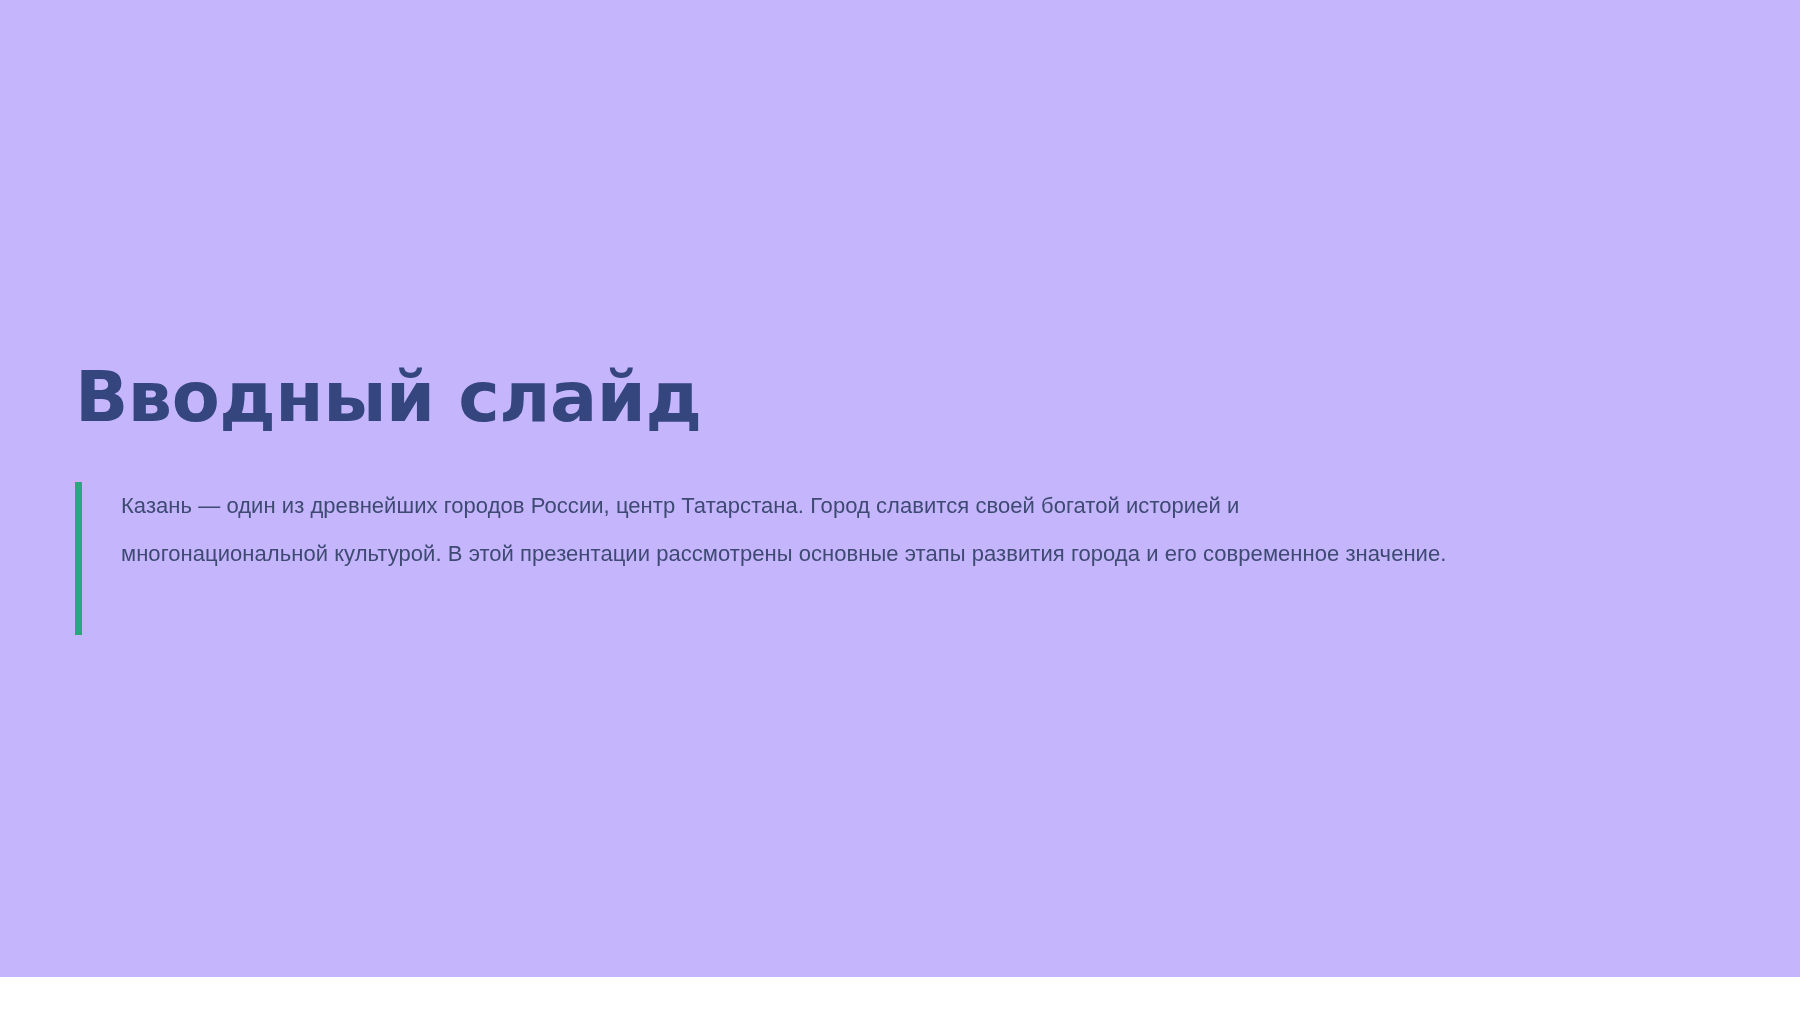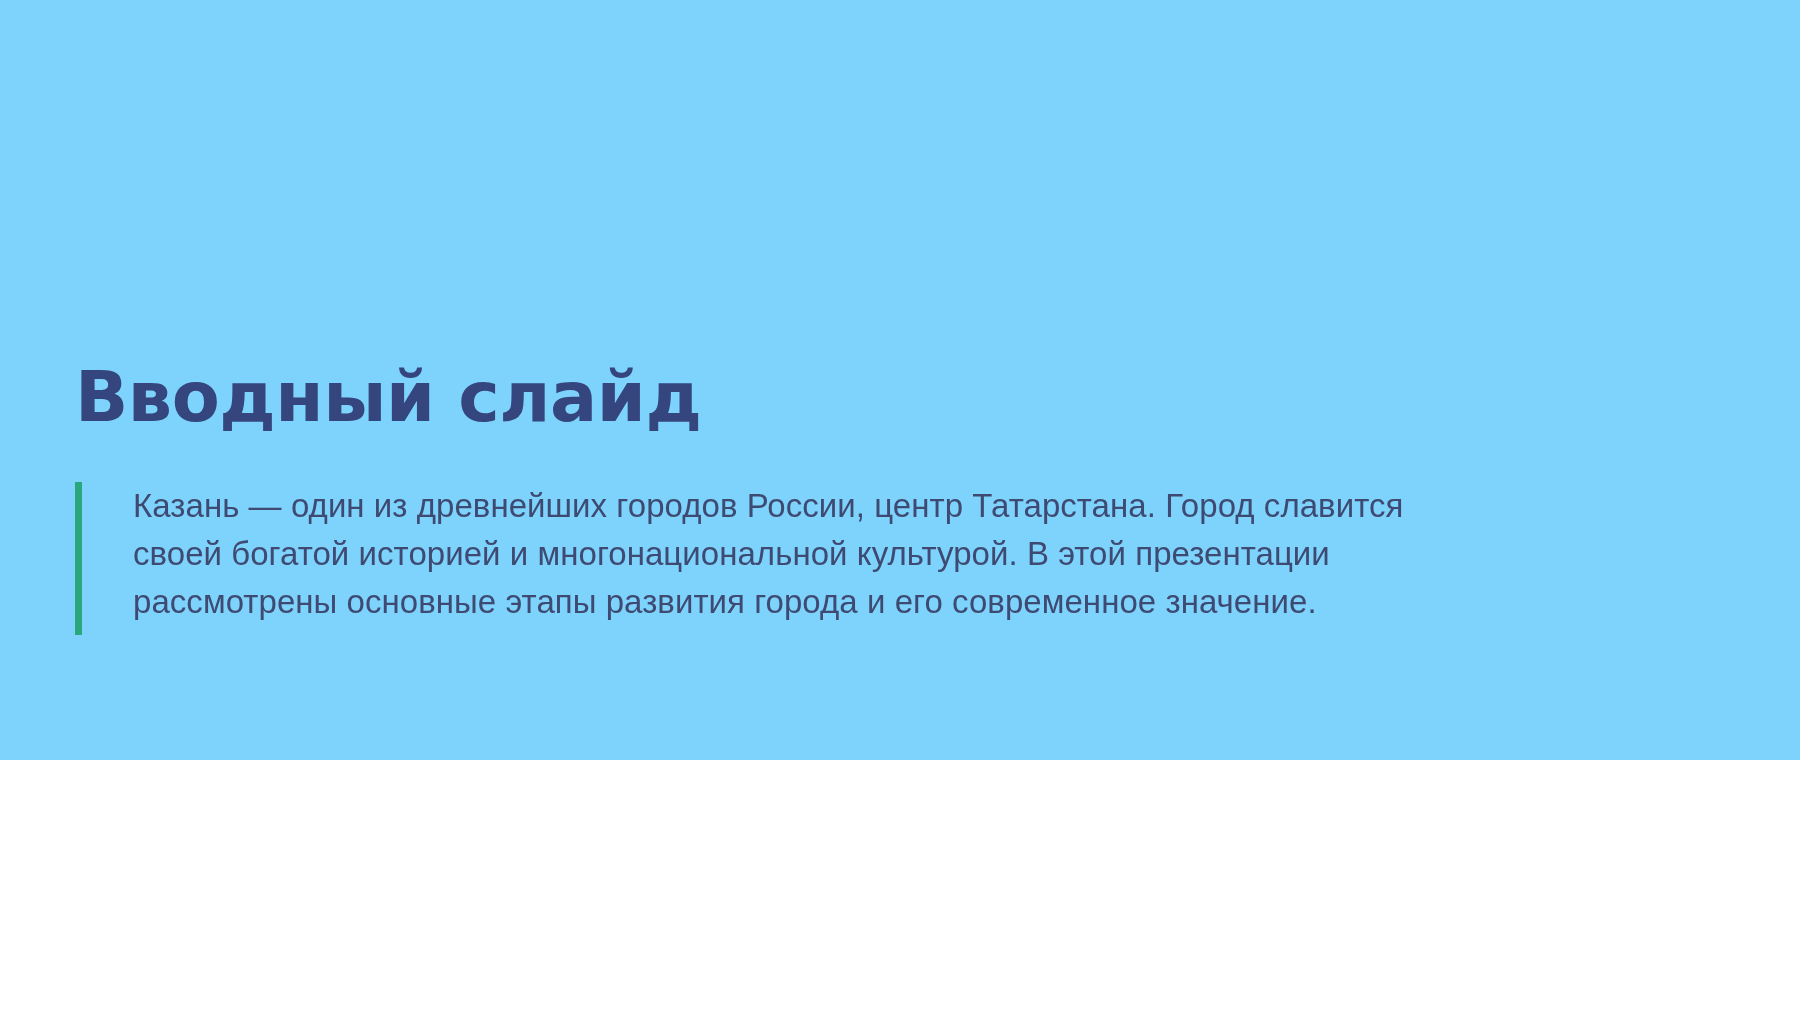--- a/index.html
+++ b/index.html
@@ -13,22 +13,22 @@
     height: 1013px;
     background: #ffffff;
     font-family: "Liberation Sans", "DejaVu Sans", sans-serif;
     overflow: hidden;
     -webkit-font-smoothing: antialiased;
   }
 
   .slide {
     position: relative;
     width: 1800px;
-    height: 760px;
-    background: #7dd3fc;
+    height: 977px;
+    background: #c4b5fd;
     box-sizing: border-box;
   }
 
   
   .slide-content {
     position: absolute;
     left: 75px;
     top: 362px;
     width: 1400px;
   }
@@ -59,24 +59,24 @@
     position: absolute;
     left: 0;
     top: 0;
     width: 7px;
     height: 153px;
     background: #2ba77e;
     border-radius: 0;
   }
 
   .body-text {
-    margin: 16px;
+    margin: 4px;
     padding: 0;
     font-family: "Liberation Sans", "DejaVu Sans", sans-serif;
-    font-size: 33px;
+    font-size: 22px;
     font-weight: 400;
     line-height: 48px;
     color: #3e4a72;
     letter-spacing: 0.05px;
     text-align: left;
     max-width: 1340px;
   }
 </style>
 </head>
 <body>

